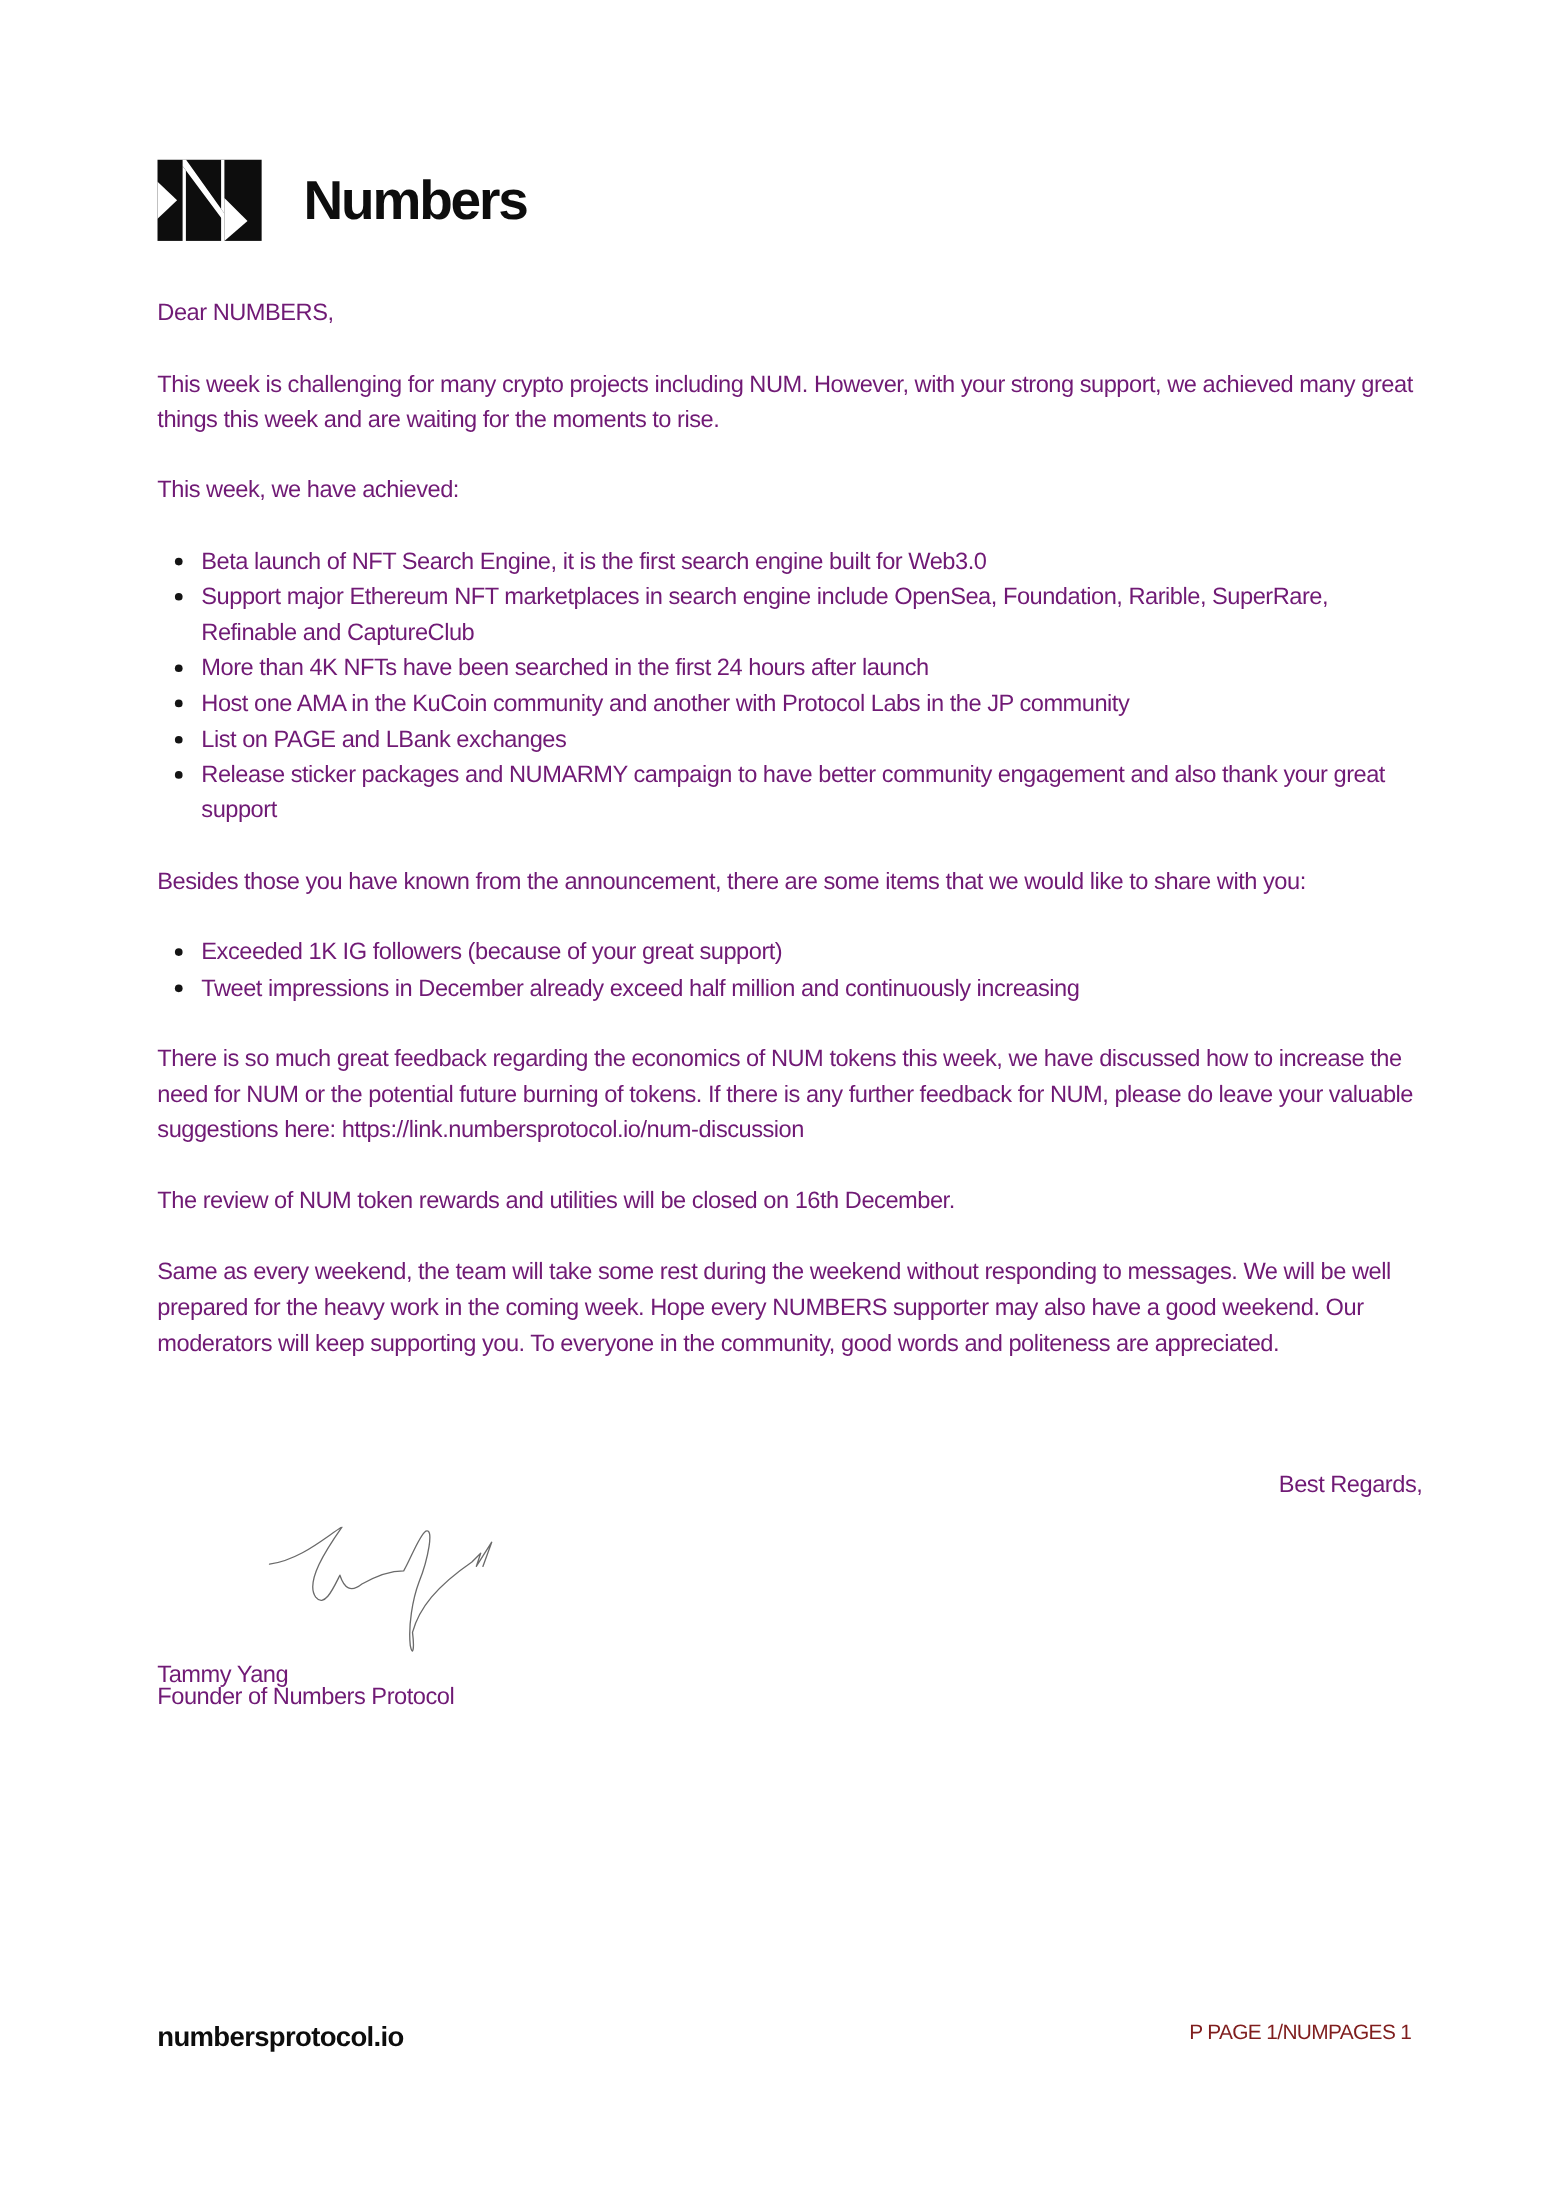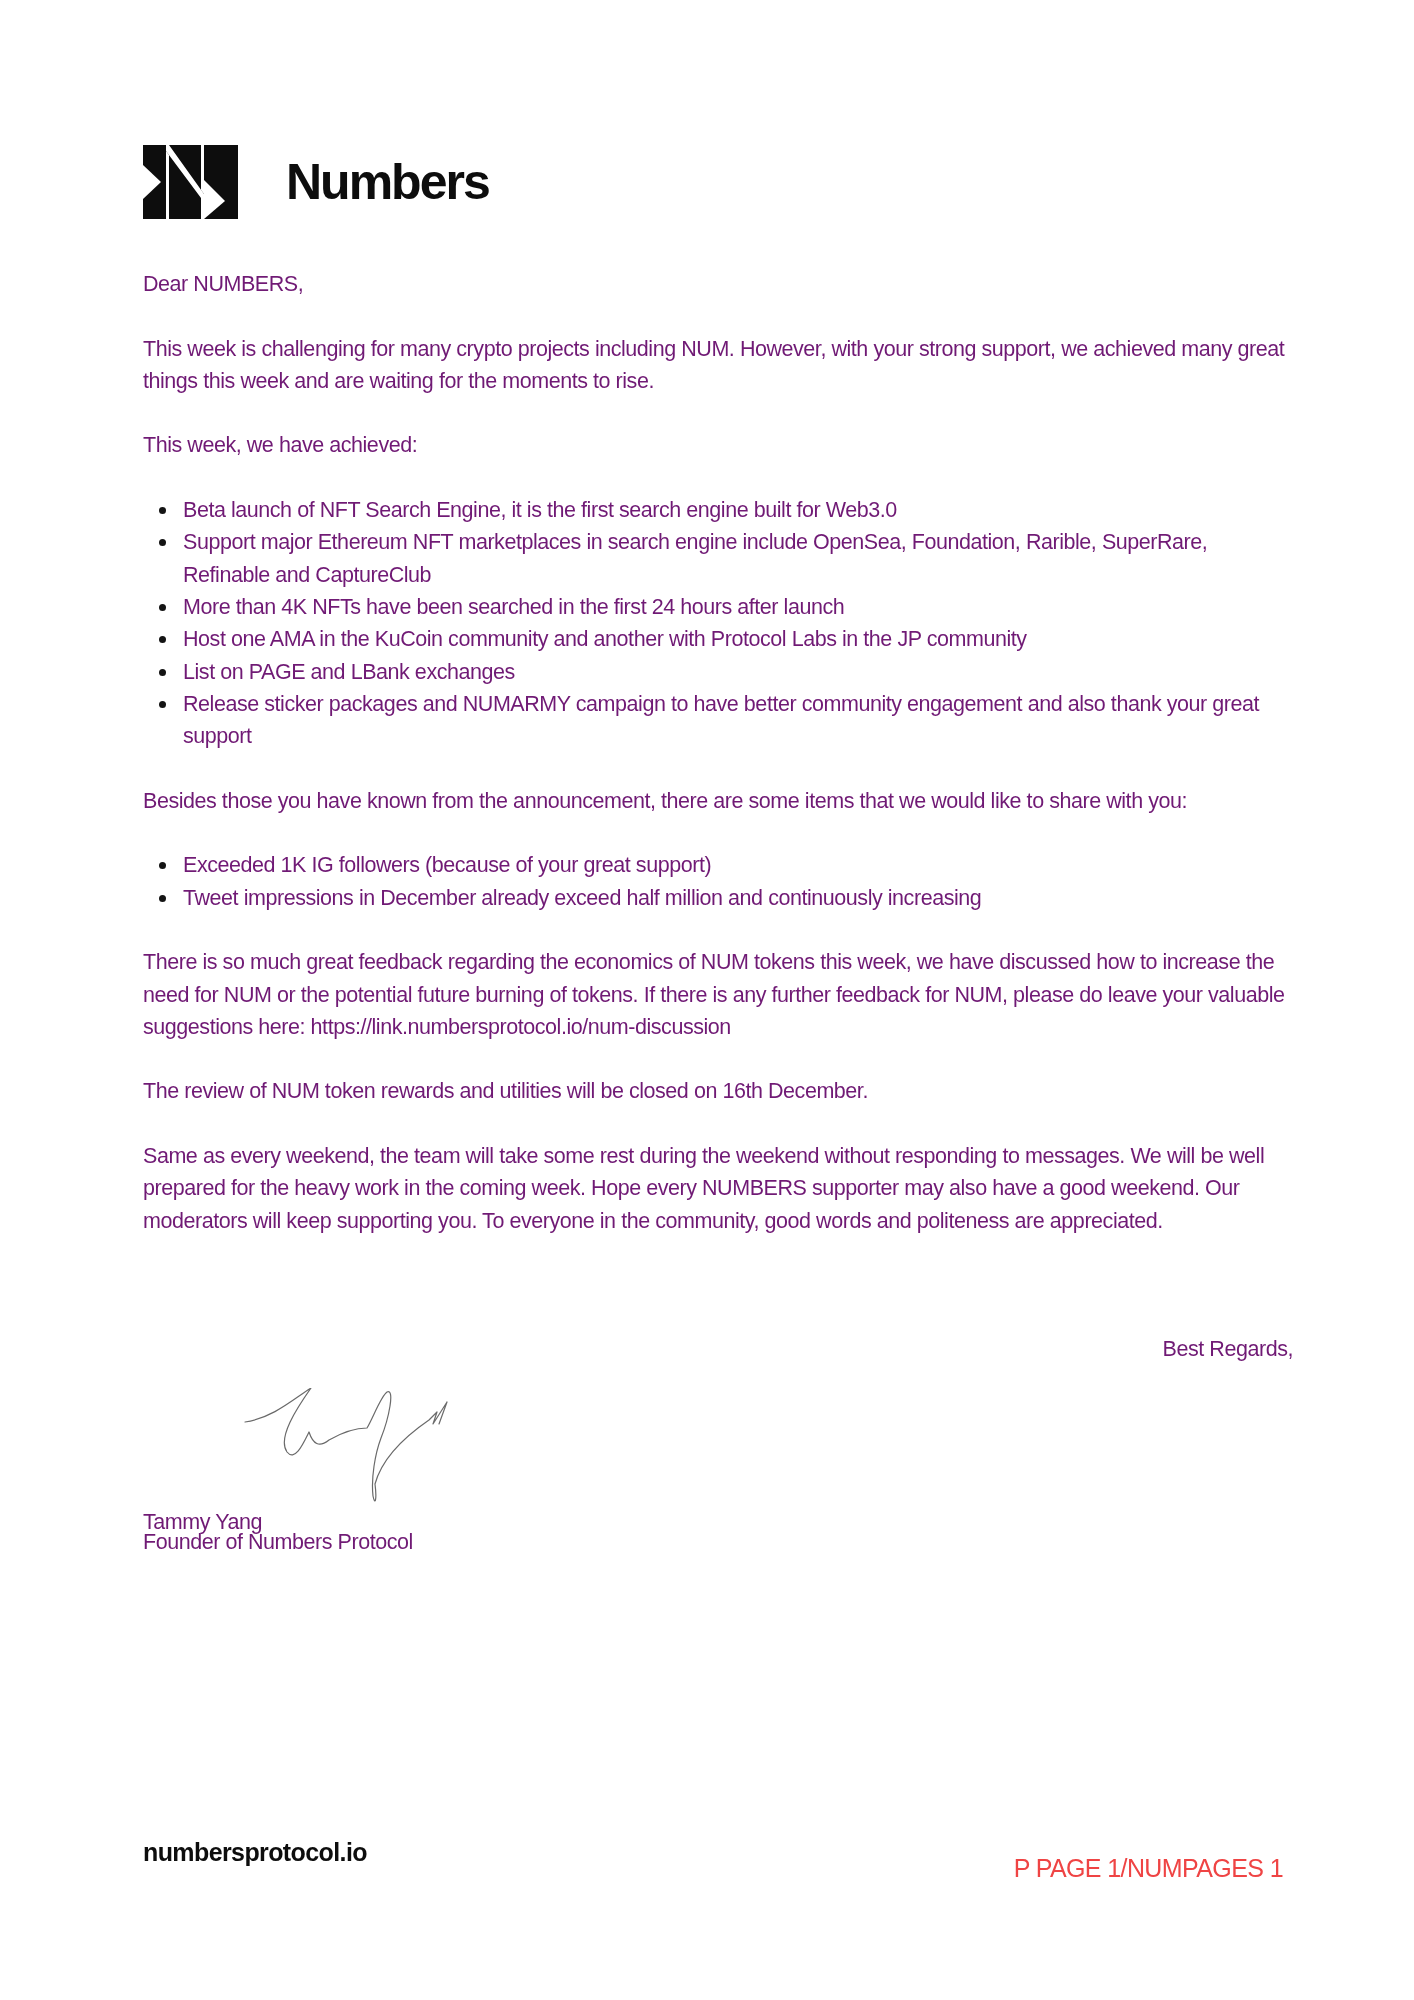--- a/index.html
+++ b/index.html
@@ -5,21 +5,21 @@
   html, body { margin: 0; padding: 0; background: #ffffff; }
   body {
     width: 1414px; height: 2000px; position: relative; overflow: hidden;
     font-family: "Liberation Sans", sans-serif;
     color: #141414;
   }
   .page { position: absolute; left: 0; top: 0; width: 1414px; height: 2000px; }
   .logo { position: absolute; left: 143px; top: 145px; display: flex; align-items: center; }
   .logo-mark { width: 95px; height: 74px; display: block; }
   .logo-word {
-    margin-left: 48px; font-family: "Liberation Sans", sans-serif; font-weight: bold;
+    margin-left: 38px; font-family: "Liberation Sans", sans-serif; font-weight: bold;
     font-size: 50px; letter-spacing: -2px; color: #0d0d0d; line-height: 1;
   }
   .body {
     position: absolute; left: 143px; top: 268px; width: 1150px;
     font-size: 21.5px; line-height: 32.3px; letter-spacing: -0.45px;
     font-family: "Liberation Sans", sans-serif; color: #701a75;
   }
   .body p { margin: 0 0 32.3px 0; }
   .body ul { margin: 0 0 32.3px 0; padding-left: 40px; list-style: none; }
   .body li { position: relative; }
@@ -30,22 +30,22 @@
   .spacer { height: 64px; }
   .closing { margin-top: 0; text-align: right; }
   .sig-block { position: relative; height: 160px; }
   .signature { position: absolute; left: 100px; top: -10px; width: 220px; height: 130px; }
   .name-line { position: absolute; left: 0; }
   .footer-left {
     position: absolute; left: 143px; top: 1838px; font-size: 25px; font-weight: bold;
     letter-spacing: -0.6px; color: #0d0d0d;
   }
   .footer-right {
-    position: absolute; right: 131px; top: 1838px; font-size: 25px;
-    letter-spacing: -0.6px; color: #ef4444; margin-top: 16px;
+    position: absolute; right: 131px; top: 1838px; font-size: 19px;
+    letter-spacing: -0.6px; color: #7f1d1d;
   }
 </style>
 </head>
 <body>
 
 <div class="page">
 
   <div class="logo">
     <svg class="logo-mark" viewBox="0 0 95 74">
       <rect x="0" y="0" width="95" height="74" fill="#0d0d0d"></rect>

